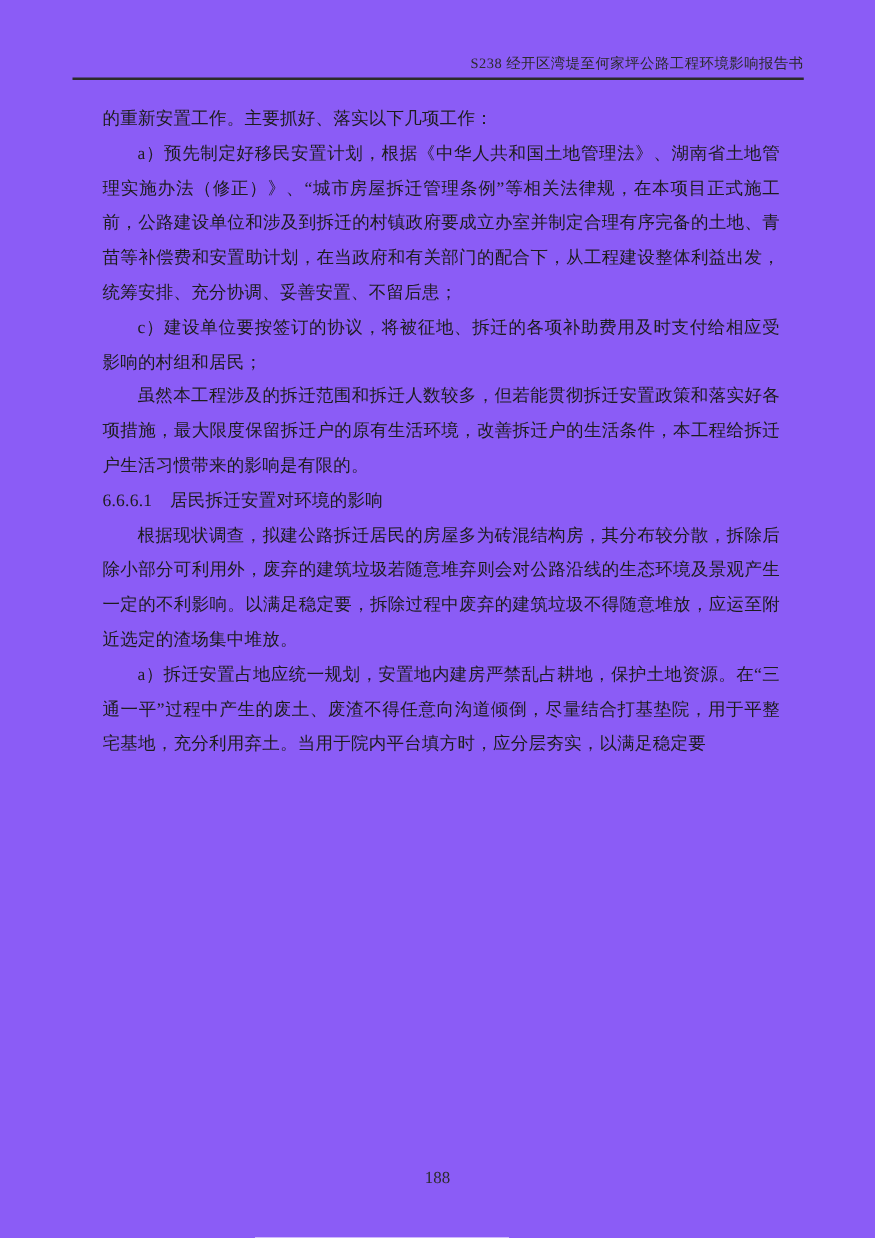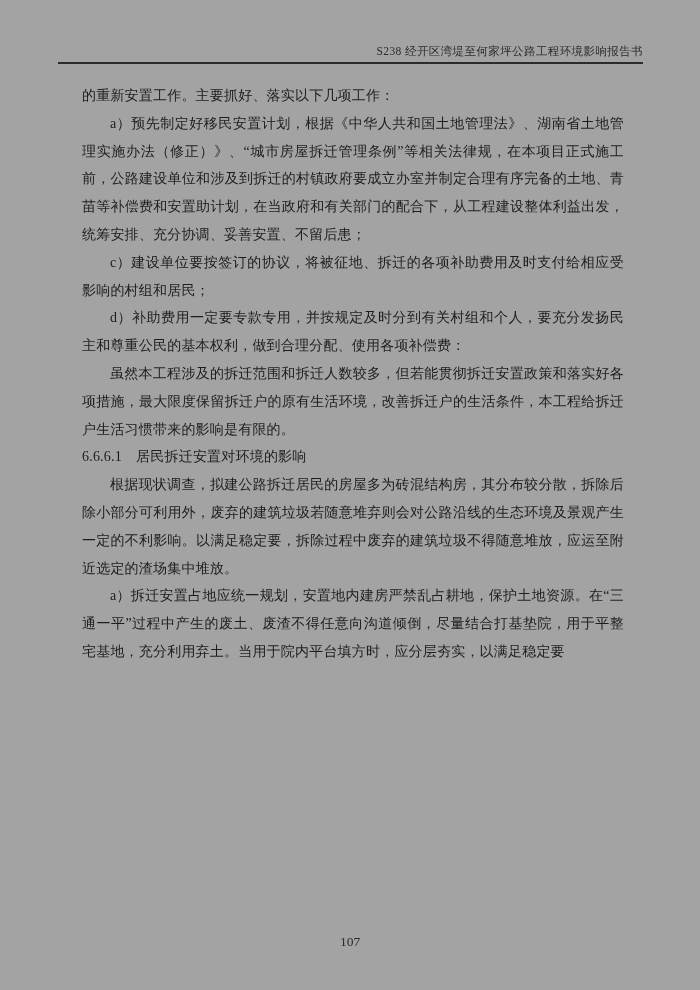--- a/index.html
+++ b/index.html
@@ -4,21 +4,21 @@
 <style>
   html, body {
     margin: 0;
     padding: 0;
     background: #ffffff;
   }
   .page {
     position: relative;
     width: 700px;
     height: 990px;
-    background: #a3a3a3;
+    background: #8b5cf6;
     overflow: hidden;
     font-family: "Liberation Serif", "DejaVu Serif", serif;
     color: #1d1d1d;
     box-sizing: border-box;
   }
   .running-header {
     position: absolute;
     top: 0;
     left: 58px;
     right: 57px;
@@ -75,24 +75,23 @@
 
   <div class="running-header">
     <div class="header-text">S238 经开区湾堤至何家坪公路工程环境影响报告书</div>
     <div class="header-rule"></div>
   </div>
 
   <div class="doc-body">
     <p class="plain">的重新安置工作。主要抓好、落实以下几项工作：</p>
     <p class="indent">a）预先制定好移民安置计划，根据《中华人共和国土地管理法》、湖南省土地管理实施办法（修正）》、“城市房屋拆迁管理条例”等相关法律规，在本项目正式施工前，公路建设单位和涉及到拆迁的村镇政府要成立办室并制定合理有序完备的土地、青苗等补偿费和安置助计划，在当政府和有关部门的配合下，从工程建设整体利益出发，统筹安排、充分协调、妥善安置、不留后患；</p>
     <p class="indent">c）建设单位要按签订的协议，将被征地、拆迁的各项补助费用及时支付给相应受影响的村组和居民；</p>
-    <p class="indent">d）补助费用一定要专款专用，并按规定及时分到有关村组和个人，要充分发扬民主和尊重公民的基本权利，做到合理分配、使用各项补偿费：</p>
     <p class="indent">虽然本工程涉及的拆迁范围和拆迁人数较多，但若能贯彻拆迁安置政策和落实好各项措施，最大限度保留拆迁户的原有生活环境，改善拆迁户的生活条件，本工程给拆迁户生活习惯带来的影响是有限的。</p>
     <p class="heading">6.6.6.1　居民拆迁安置对环境的影响</p>
     <p class="indent">根据现状调查，拟建公路拆迁居民的房屋多为砖混结构房，其分布较分散，拆除后除小部分可利用外，废弃的建筑垃圾若随意堆弃则会对公路沿线的生态环境及景观产生一定的不利影响。以满足稳定要，拆除过程中废弃的建筑垃圾不得随意堆放，应运至附近选定的渣场集中堆放。</p>
     <p class="indent">a）拆迁安置占地应统一规划，安置地内建房严禁乱占耕地，保护土地资源。在“三通一平”过程中产生的废土、废渣不得任意向沟道倾倒，尽量结合打基垫院，用于平整宅基地，充分利用弃土。当用于院内平台填方时，应分层夯实，以满足稳定要</p>
   </div>
 
   <div class="page-footer">
-    <span>107</span>
+    <span>188</span>
   </div>
 
 </div>
 
 </body></html>

